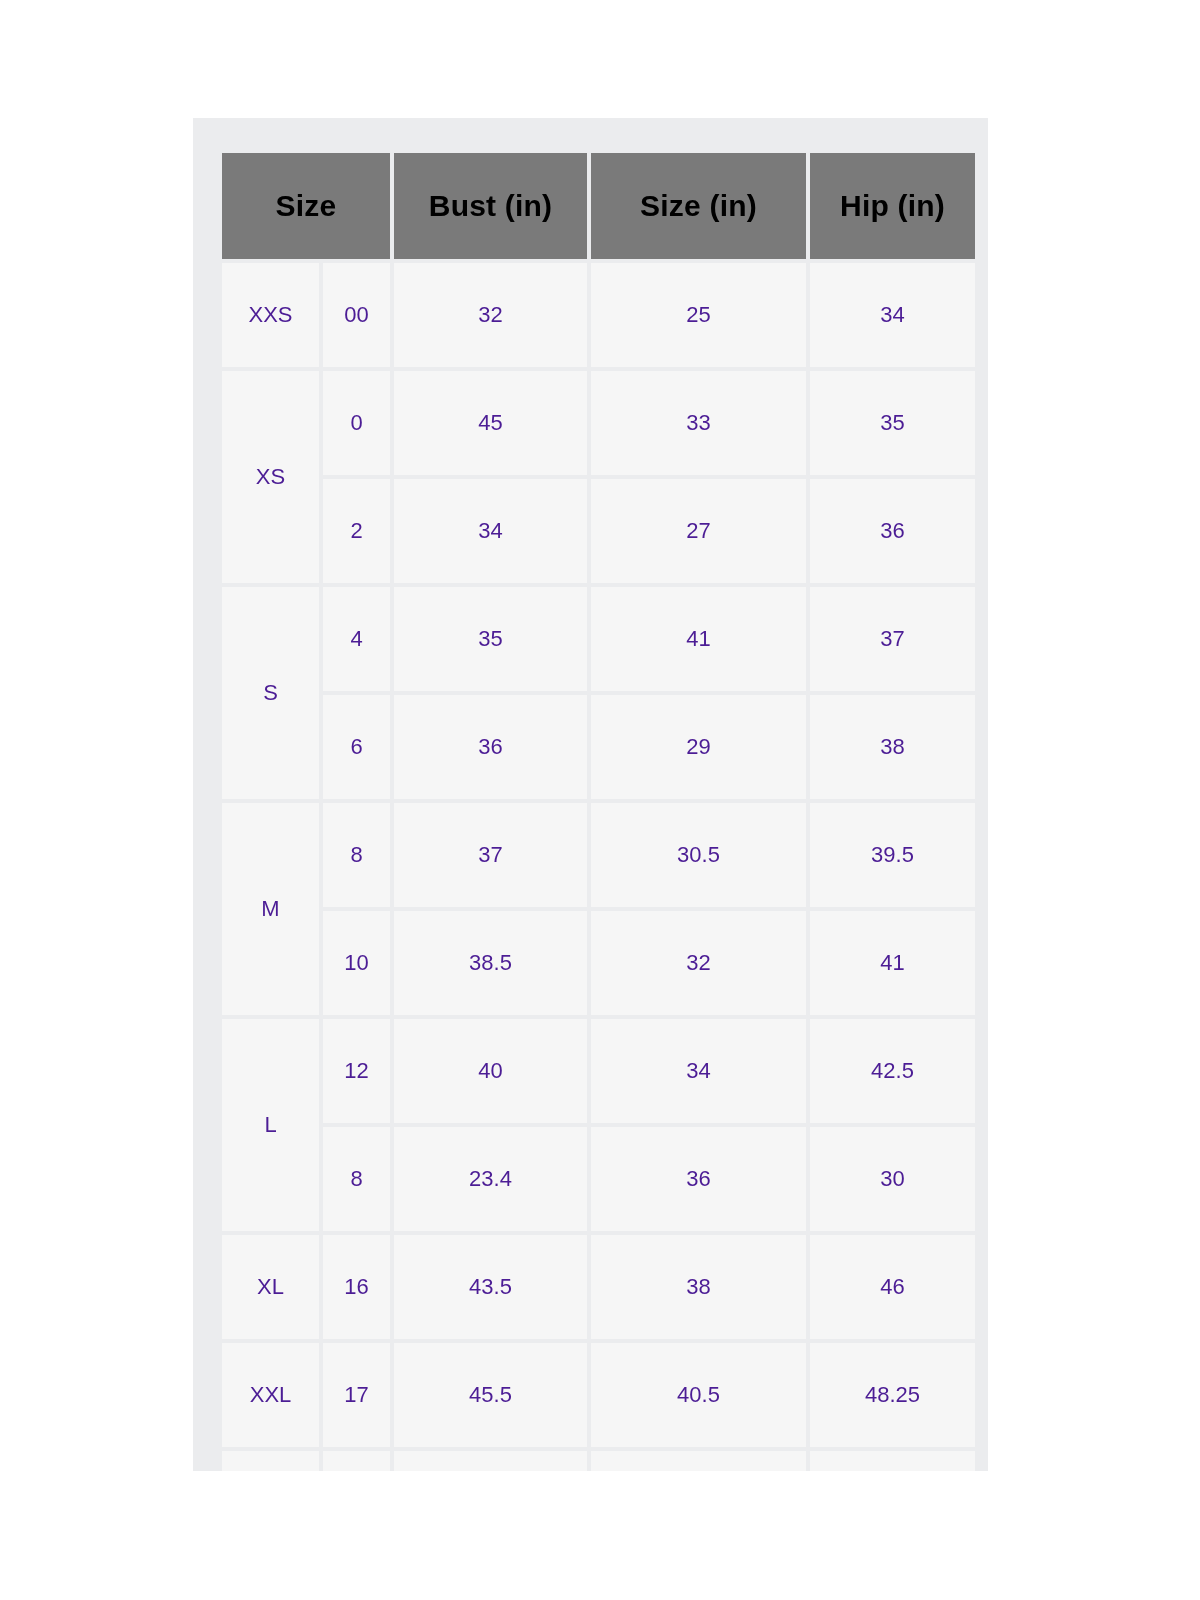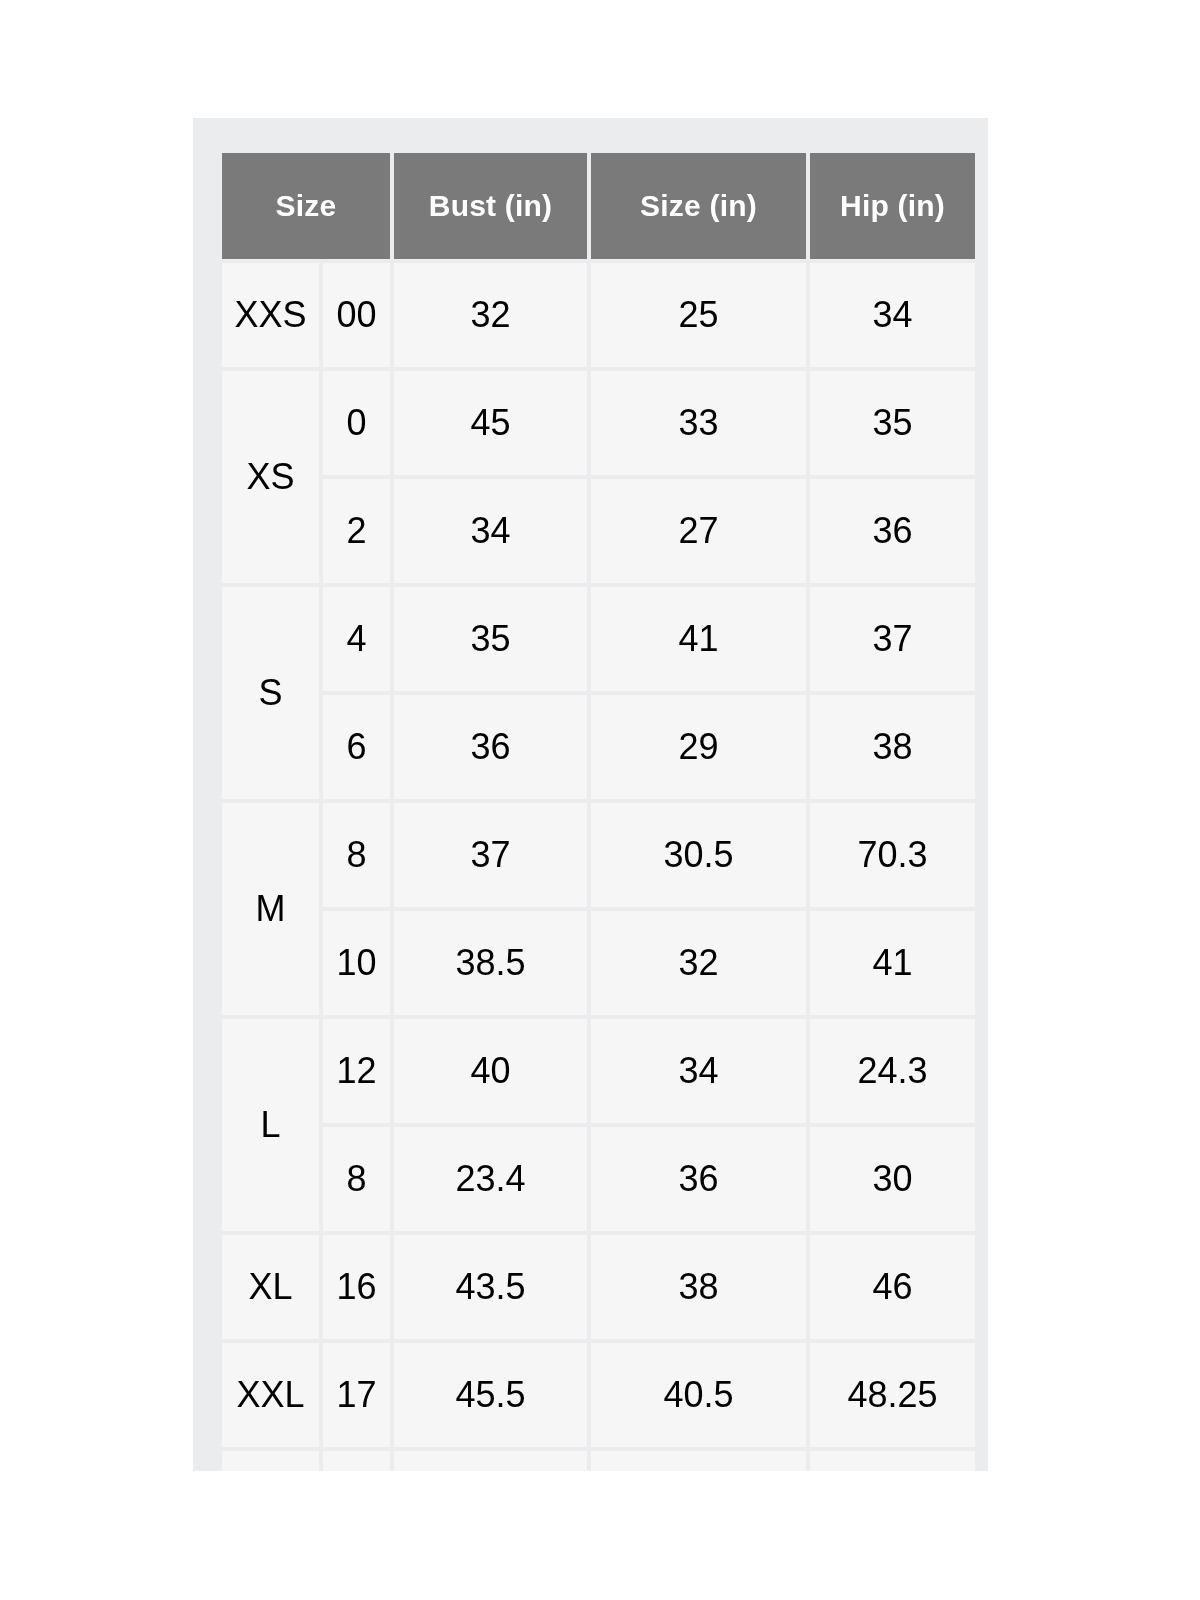--- a/index.html
+++ b/index.html
@@ -34,35 +34,35 @@
     top: 31px;
     width: 757px;
     border-collapse: separate;
     border-spacing: 4px;
     table-layout: fixed;
   }
 
   
   .size-table thead th {
     background: #7a7a7a;
-    color: #ffffff;
+    color: #000000;
     font-size: 30px;
     font-weight: bold;
     text-align: center;
     vertical-align: middle;
     height: 106px;
     padding: 0;
     letter-spacing: 0.2px;
   }
 
   
   .size-table tbody td {
     background: #f6f6f6;
-    color: #000000;
-    font-size: 36px;
+    color: #4c1d95;
+    font-size: 22px;
     font-weight: normal;
     text-align: center;
     vertical-align: middle;
     height: 104px;
     padding: 0;
   }
 
   td.size-letter {
     width: 97px;
   }
@@ -127,34 +127,34 @@
           <td class="size-number">6</td>
           <td>36</td>
           <td>29</td>
           <td>38</td>
         </tr>
         <tr>
           <td class="size-letter" rowspan="2">M</td>
           <td class="size-number">8</td>
           <td>37</td>
           <td>30.5</td>
-          <td>70.3</td>
+          <td>39.5</td>
         </tr>
         <tr>
           <td class="size-number">10</td>
           <td>38.5</td>
           <td>32</td>
           <td>41</td>
         </tr>
         <tr>
           <td class="size-letter" rowspan="2">L</td>
           <td class="size-number">12</td>
           <td>40</td>
           <td>34</td>
-          <td>24.3</td>
+          <td>42.5</td>
         </tr>
         <tr>
           <td class="size-number">8</td>
           <td>23.4</td>
           <td>36</td>
           <td>30</td>
         </tr>
         <tr>
           <td class="size-letter" rowspan="1">XL</td>
           <td class="size-number">16</td>

